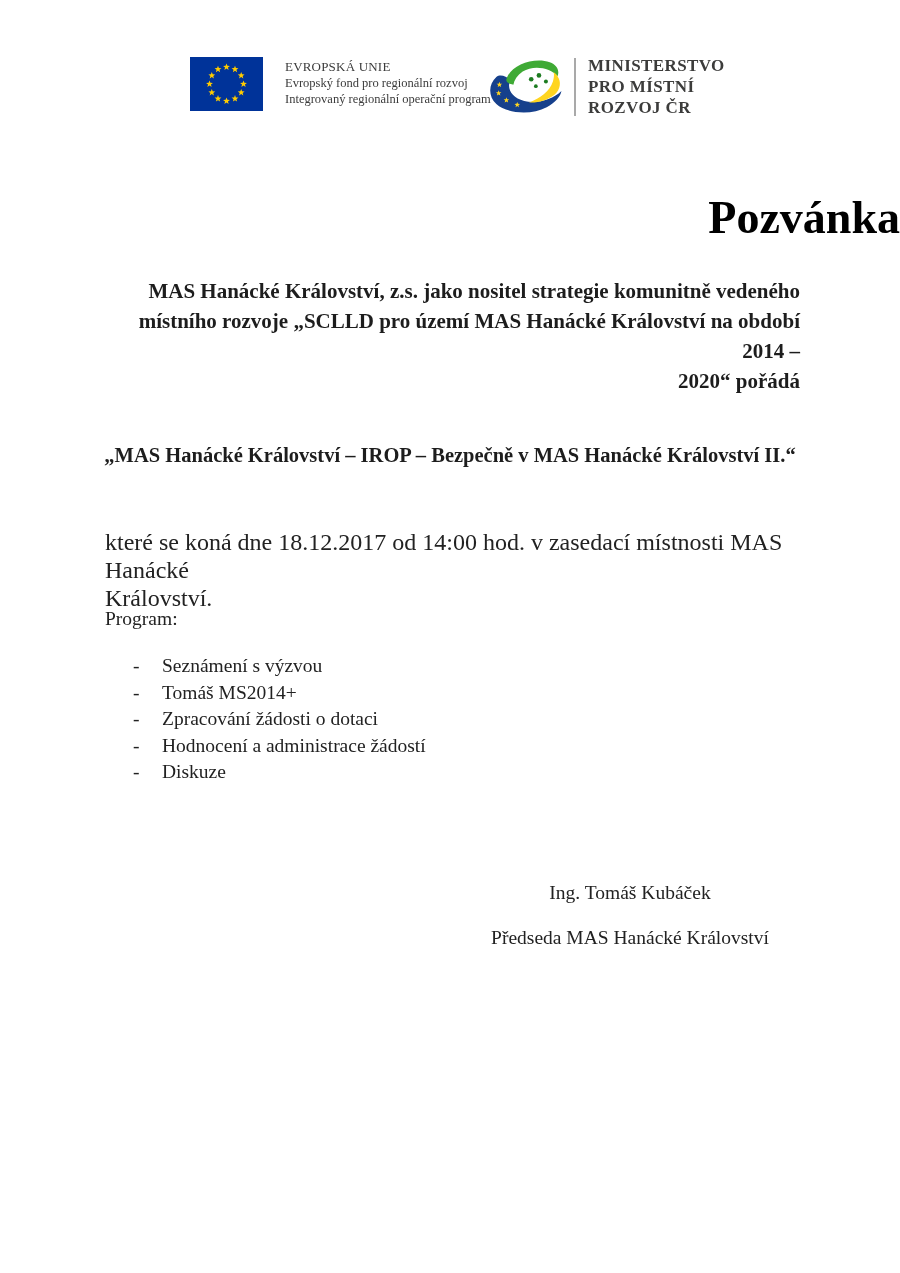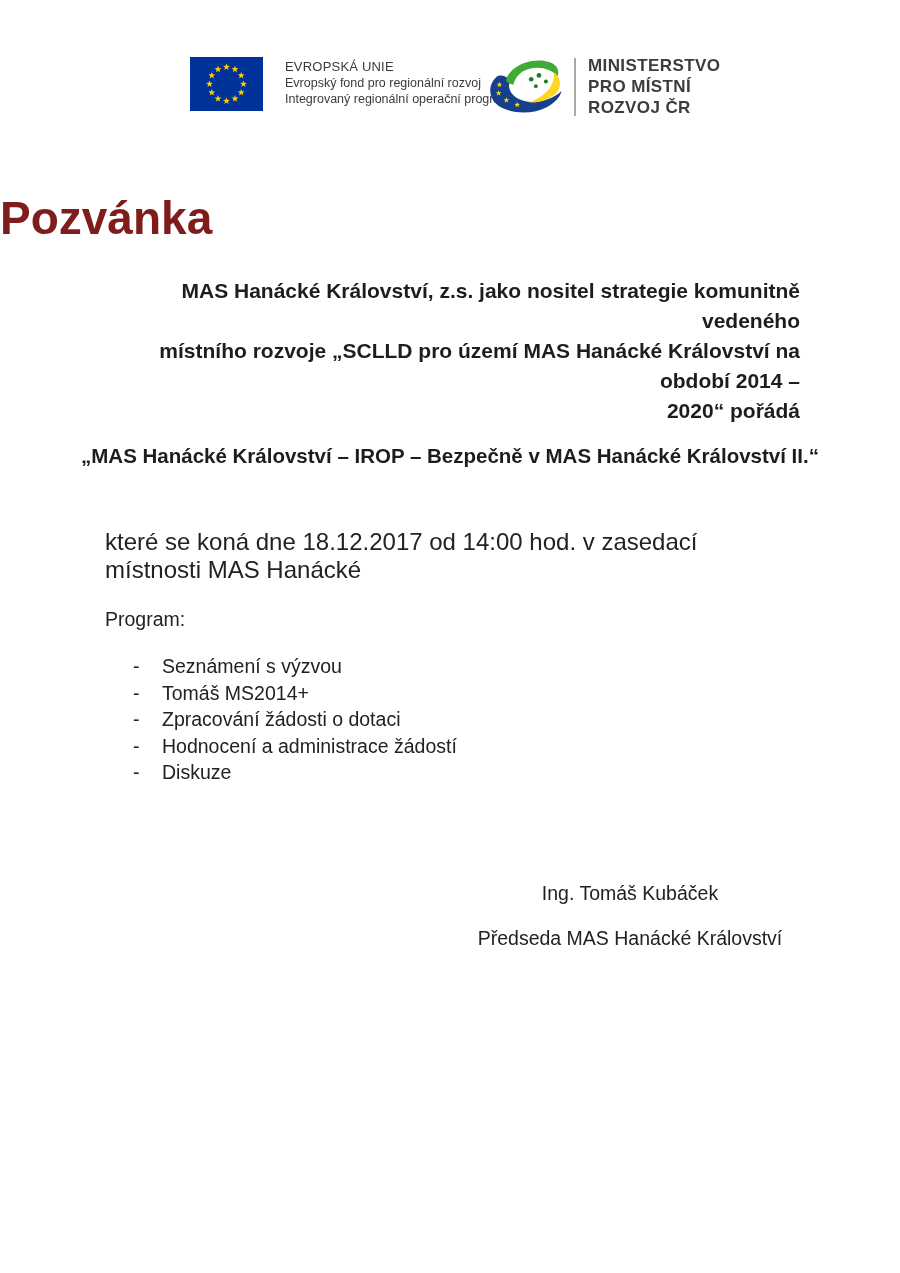--- a/index.html
+++ b/index.html
@@ -1,38 +1,38 @@
 <!DOCTYPE html>
 <html><head>
 <meta charset="utf-8">
 <style>
   html,body{margin:0;padding:0;background:#ffffff;}
   .page{
     position:relative;
     width:900px;
     height:1273px;
     background:#ffffff;
-    font-family:Liberation Sans, sans-serif;
+    font-family:Liberation Serif, serif;
     color:#1f1f1f;
     overflow:hidden;
   }
   
   .eu-logo{position:absolute;left:190px;top:57px;display:flex;align-items:flex-start;}
   .eu-flag{display:block;}
   .eu-text{margin-left:22px;padding-top:2px;color:#3b3b3b;}
   .eu-text .l1{font-size:13px;line-height:16px;letter-spacing:0.2px;}
   .eu-text .l2,.eu-text .l3{font-size:12.5px;line-height:16px;}
   .mmr-logo{position:absolute;left:486px;top:55px;display:flex;align-items:center;}
   .mmr-swirl{display:block;}
   .mmr-sep{width:2px;height:58px;background:#a9a9a9;margin:0 12px 0 10px;}
   .mmr-text{font-weight:bold;font-size:17px;line-height:21px;color:#3c3c3b;letter-spacing:0.4px;}
   
   .title{
     position:absolute;left:0;top:190px;width:100%;
-    text-align:left;font-size:46px;line-height:56px;font-weight:bold;color:#7f1d1d;
+    text-align:right;font-size:46px;line-height:56px;font-weight:bold;color:#000000;
     margin:0;
   }
   .intro{
     position:absolute;left:100px;top:276px;width:700px;
     text-align:right;font-weight:bold;font-size:21px;line-height:30px;color:#1d1d1d;
     margin:0;
   }
   .seminar{
     position:absolute;left:0;top:382px;width:100%;
     text-align:center;font-weight:bold;font-size:23px;line-height:30px;color:#1d1d1d;
@@ -130,20 +130,21 @@
     <span style="display:block">2020“ pořádá</span>
   </p>
 
 
   <div class="call">
     <div class="c2">„MAS Hanácké Království – IROP – Bezpečně v MAS Hanácké Království II.“</div>
   </div>
 
   <p class="venue">
     <span style="display:block">které se koná dne 18.12.2017 od 14:00 hod. v zasedací místnosti MAS Hanácké</span>
+    <span style="display:block">Království.</span>
   </p>
 
   <p class="program-label">Program:</p>
 
   <div class="program-list">
     <div class="program-item">
       <span class="dash">-</span>
       <span>Seznámení s výzvou</span>
     </div>
     <div class="program-item">

